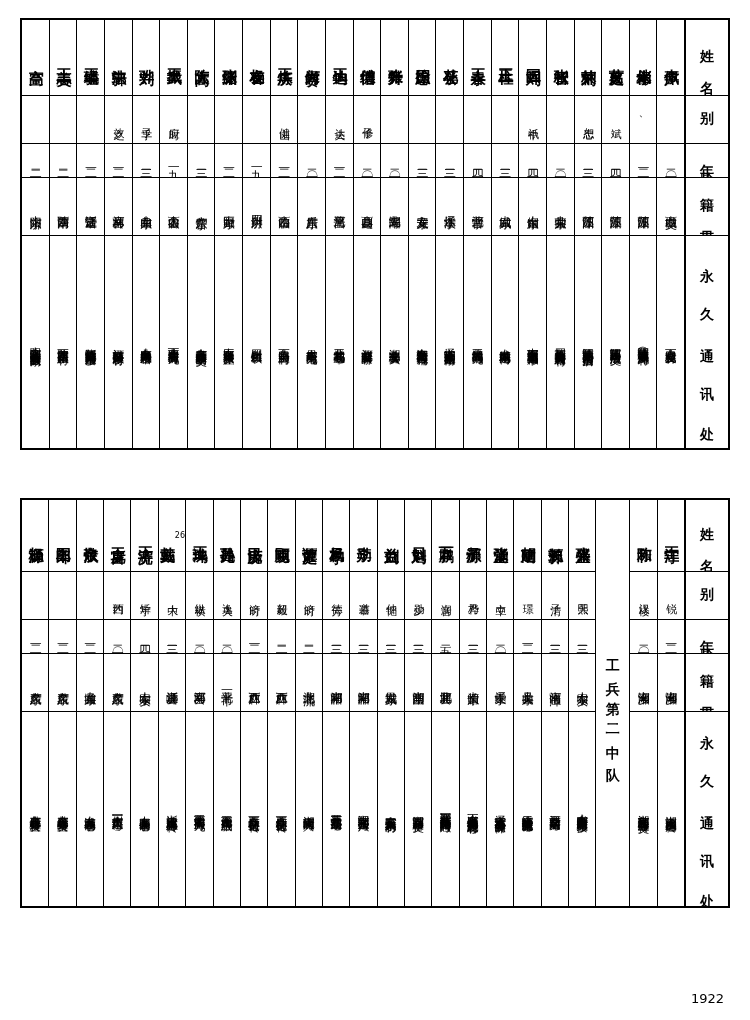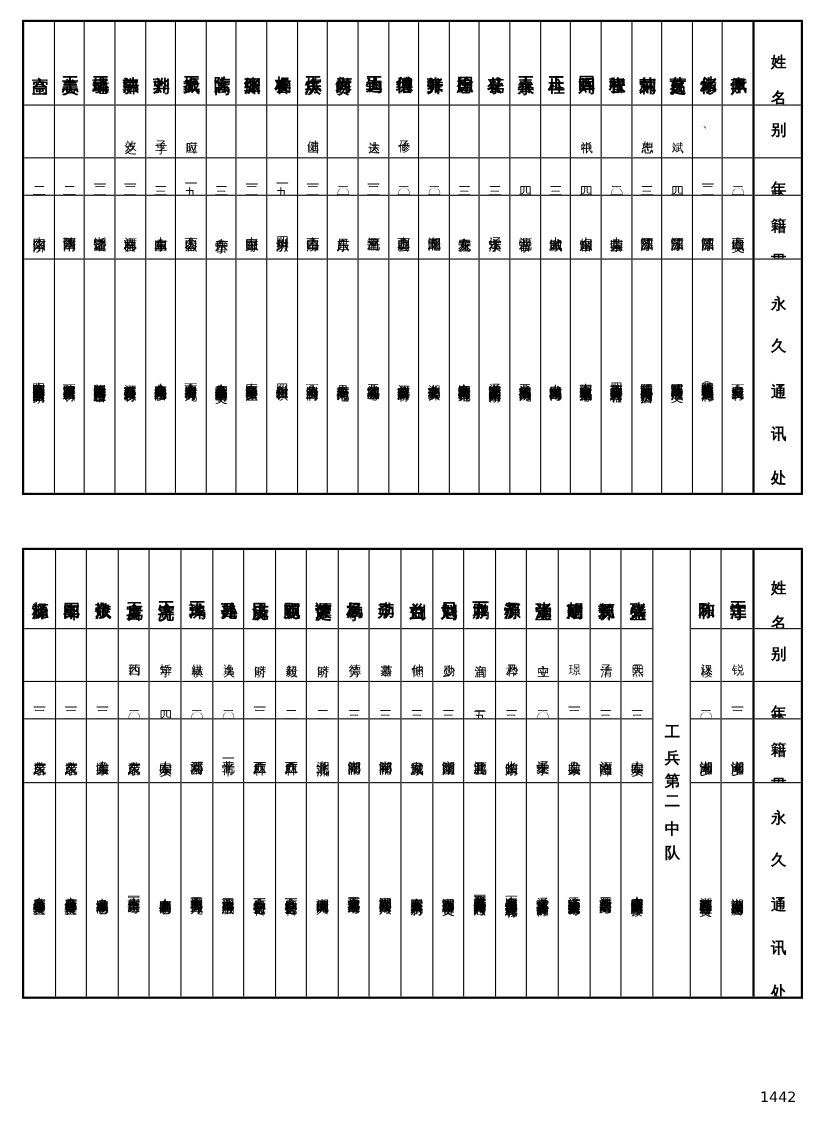--- a/index.html
+++ b/index.html
@@ -856,20 +856,38 @@
         </div>
         <div class="cell c-native">
           <span class="v native-text">河南邓县</span>
         </div>
         <div class="cell c-addr">
           <span class="v addr-text">北平市西四大街四五九号</span>
         </div>
       </div>
       <div class="col">
         <div class="cell c-name">
+          <span class="v name-text">韩文戴</span>
+          <span class="sup">26</span>
+        </div>
+        <div class="cell c-alias">
+          <span class="v alias-text">大中</span>
+        </div>
+        <div class="cell c-age">
+          <span class="v age-text">二三</span>
+        </div>
+        <div class="cell c-native">
+          <span class="v native-text">浙江嵊县</span>
+        </div>
+        <div class="cell c-addr">
+          <span class="v addr-text">浙江上虞寨埠王志草医师转</span>
+        </div>
+      </div>
+      <div class="col">
+        <div class="cell c-name">
           <span class="v name-text">王济宽</span>
         </div>
         <div class="cell c-alias">
           <span class="v alias-text">矫宇</span>
         </div>
         <div class="cell c-age">
           <span class="v age-text">二四</span>
         </div>
         <div class="cell c-native">
           <span class="v native-text">山东泰安</span>
@@ -941,14 +959,14 @@
         </div>
         <div class="cell c-native">
           <span class="v native-text">广东茂名</span>
         </div>
         <div class="cell c-addr">
           <span class="v addr-text">广东茂名谷箅墟广安堂转</span>
         </div>
       </div>
     </div>
 
-  <div class="pagenum">1442</div>
+  <div class="pagenum">1922</div>
 </div>
 
 </body></html>

